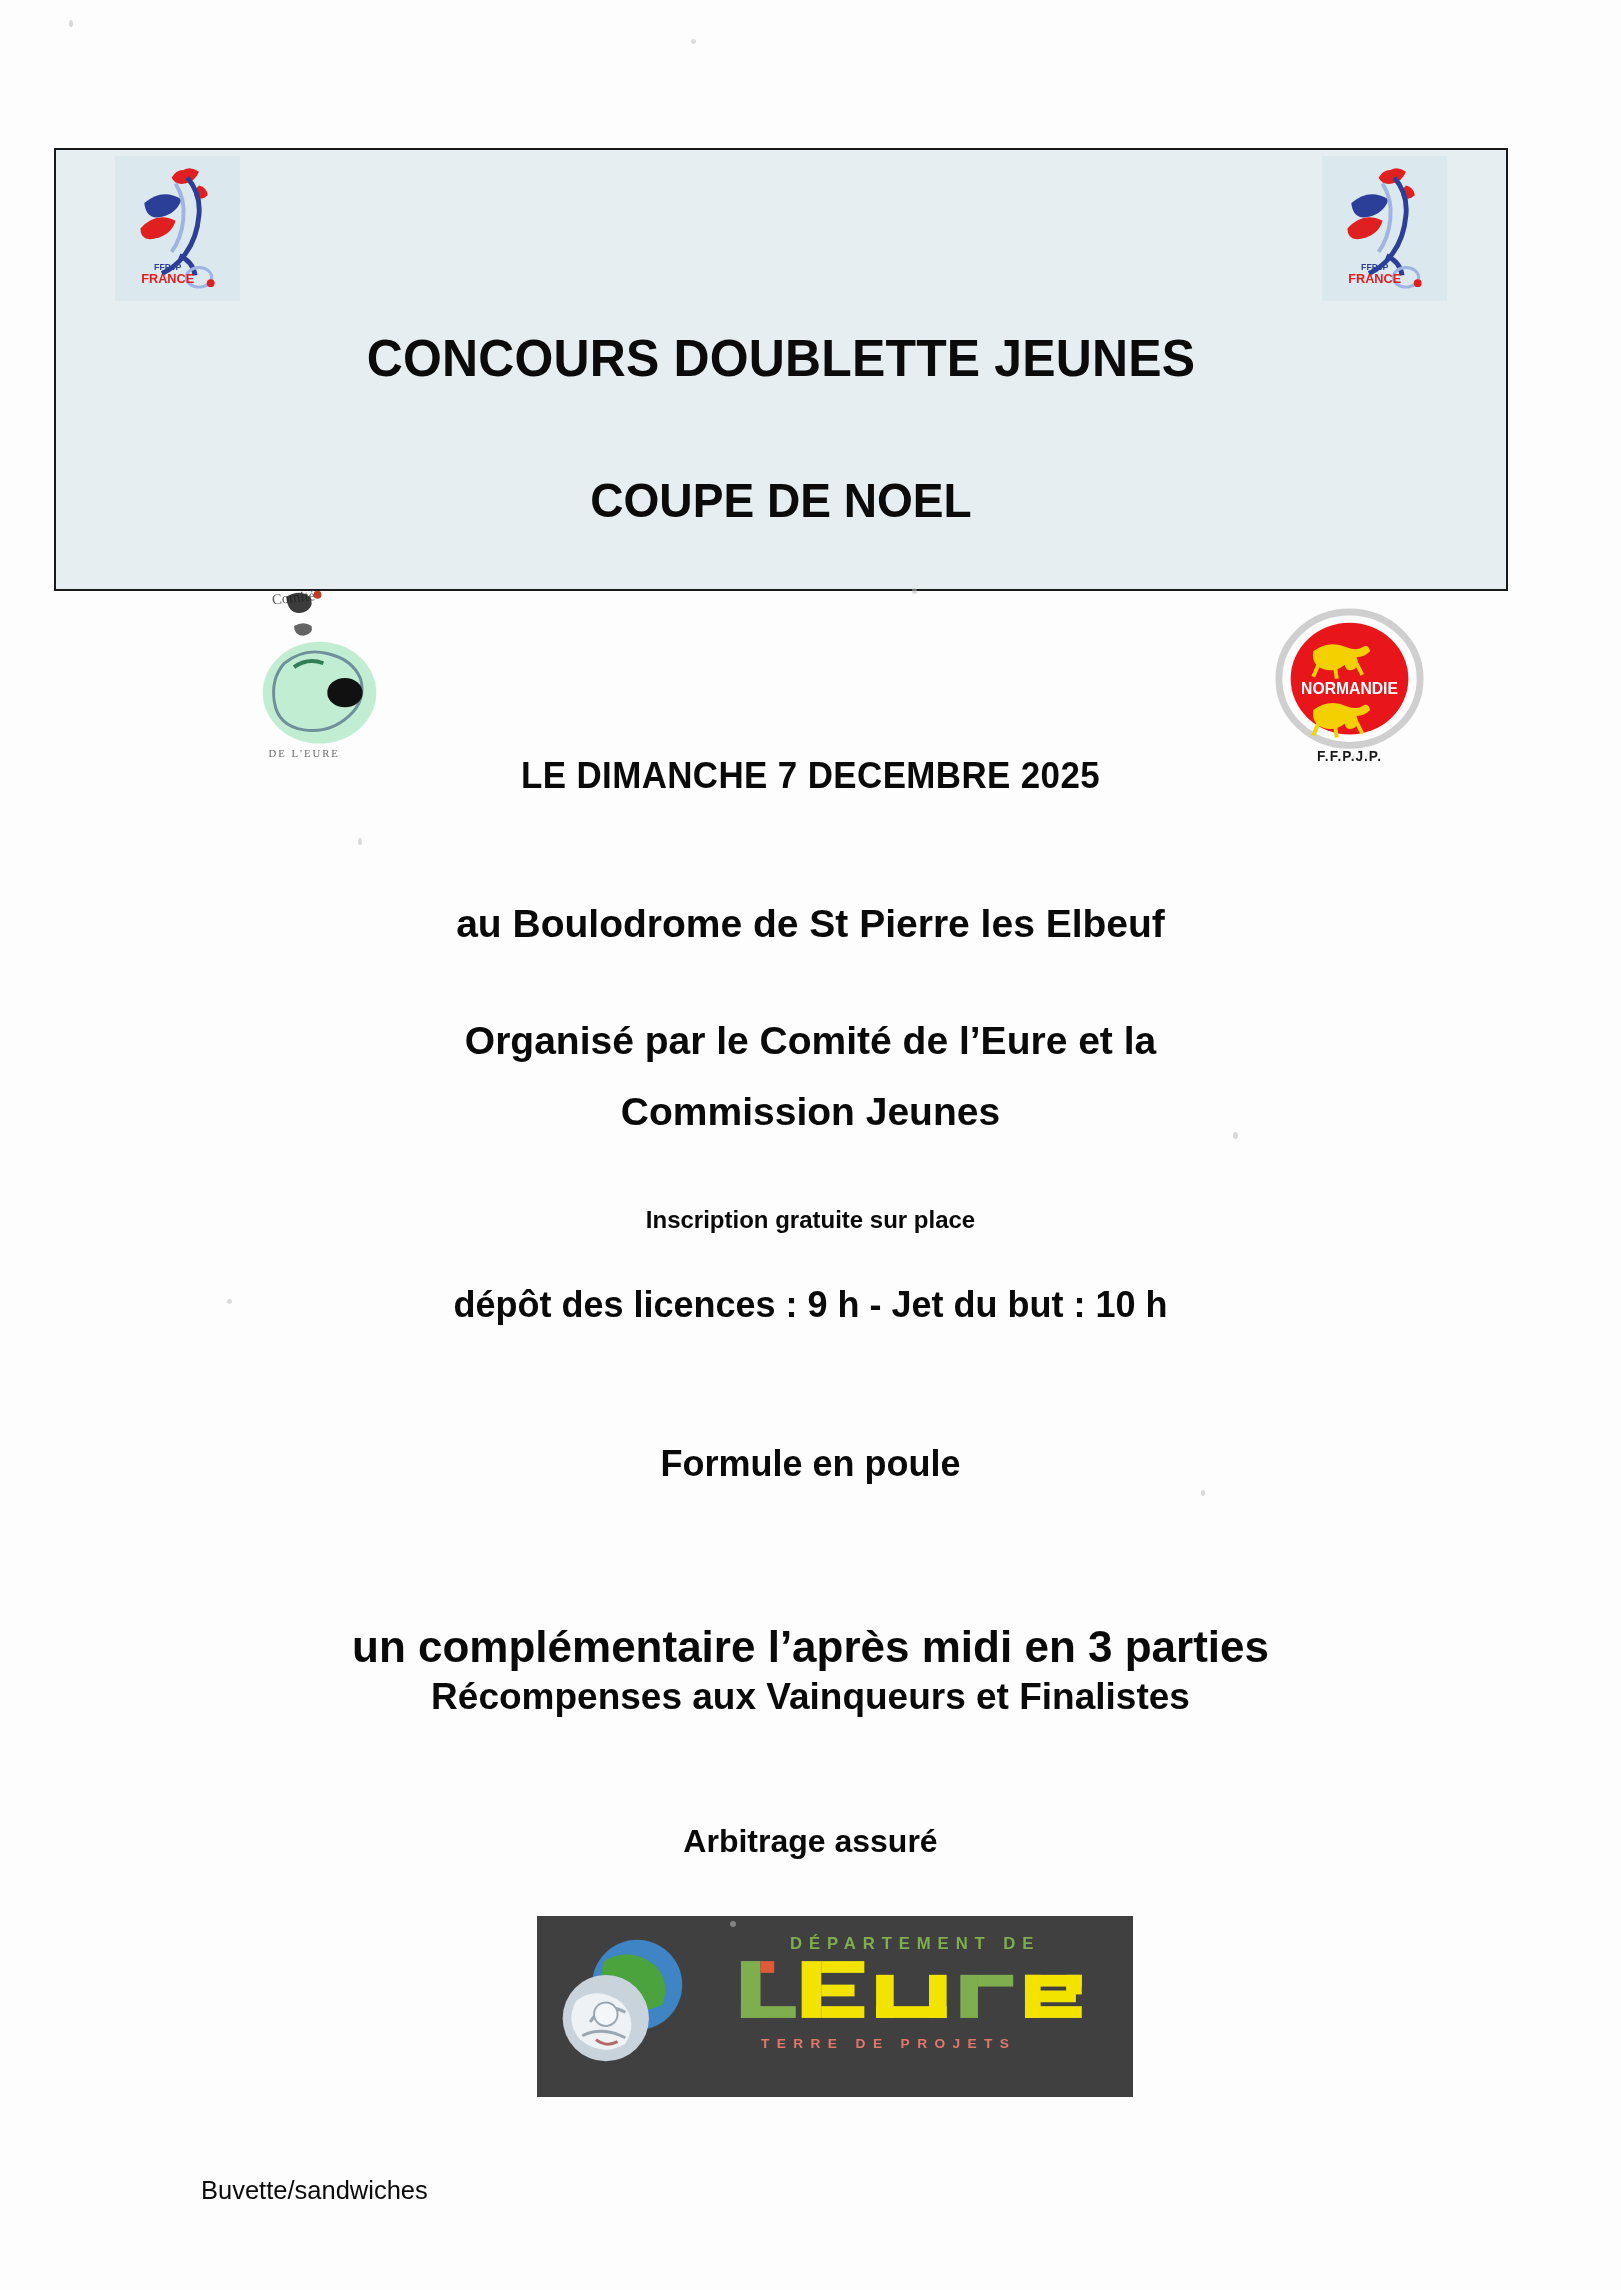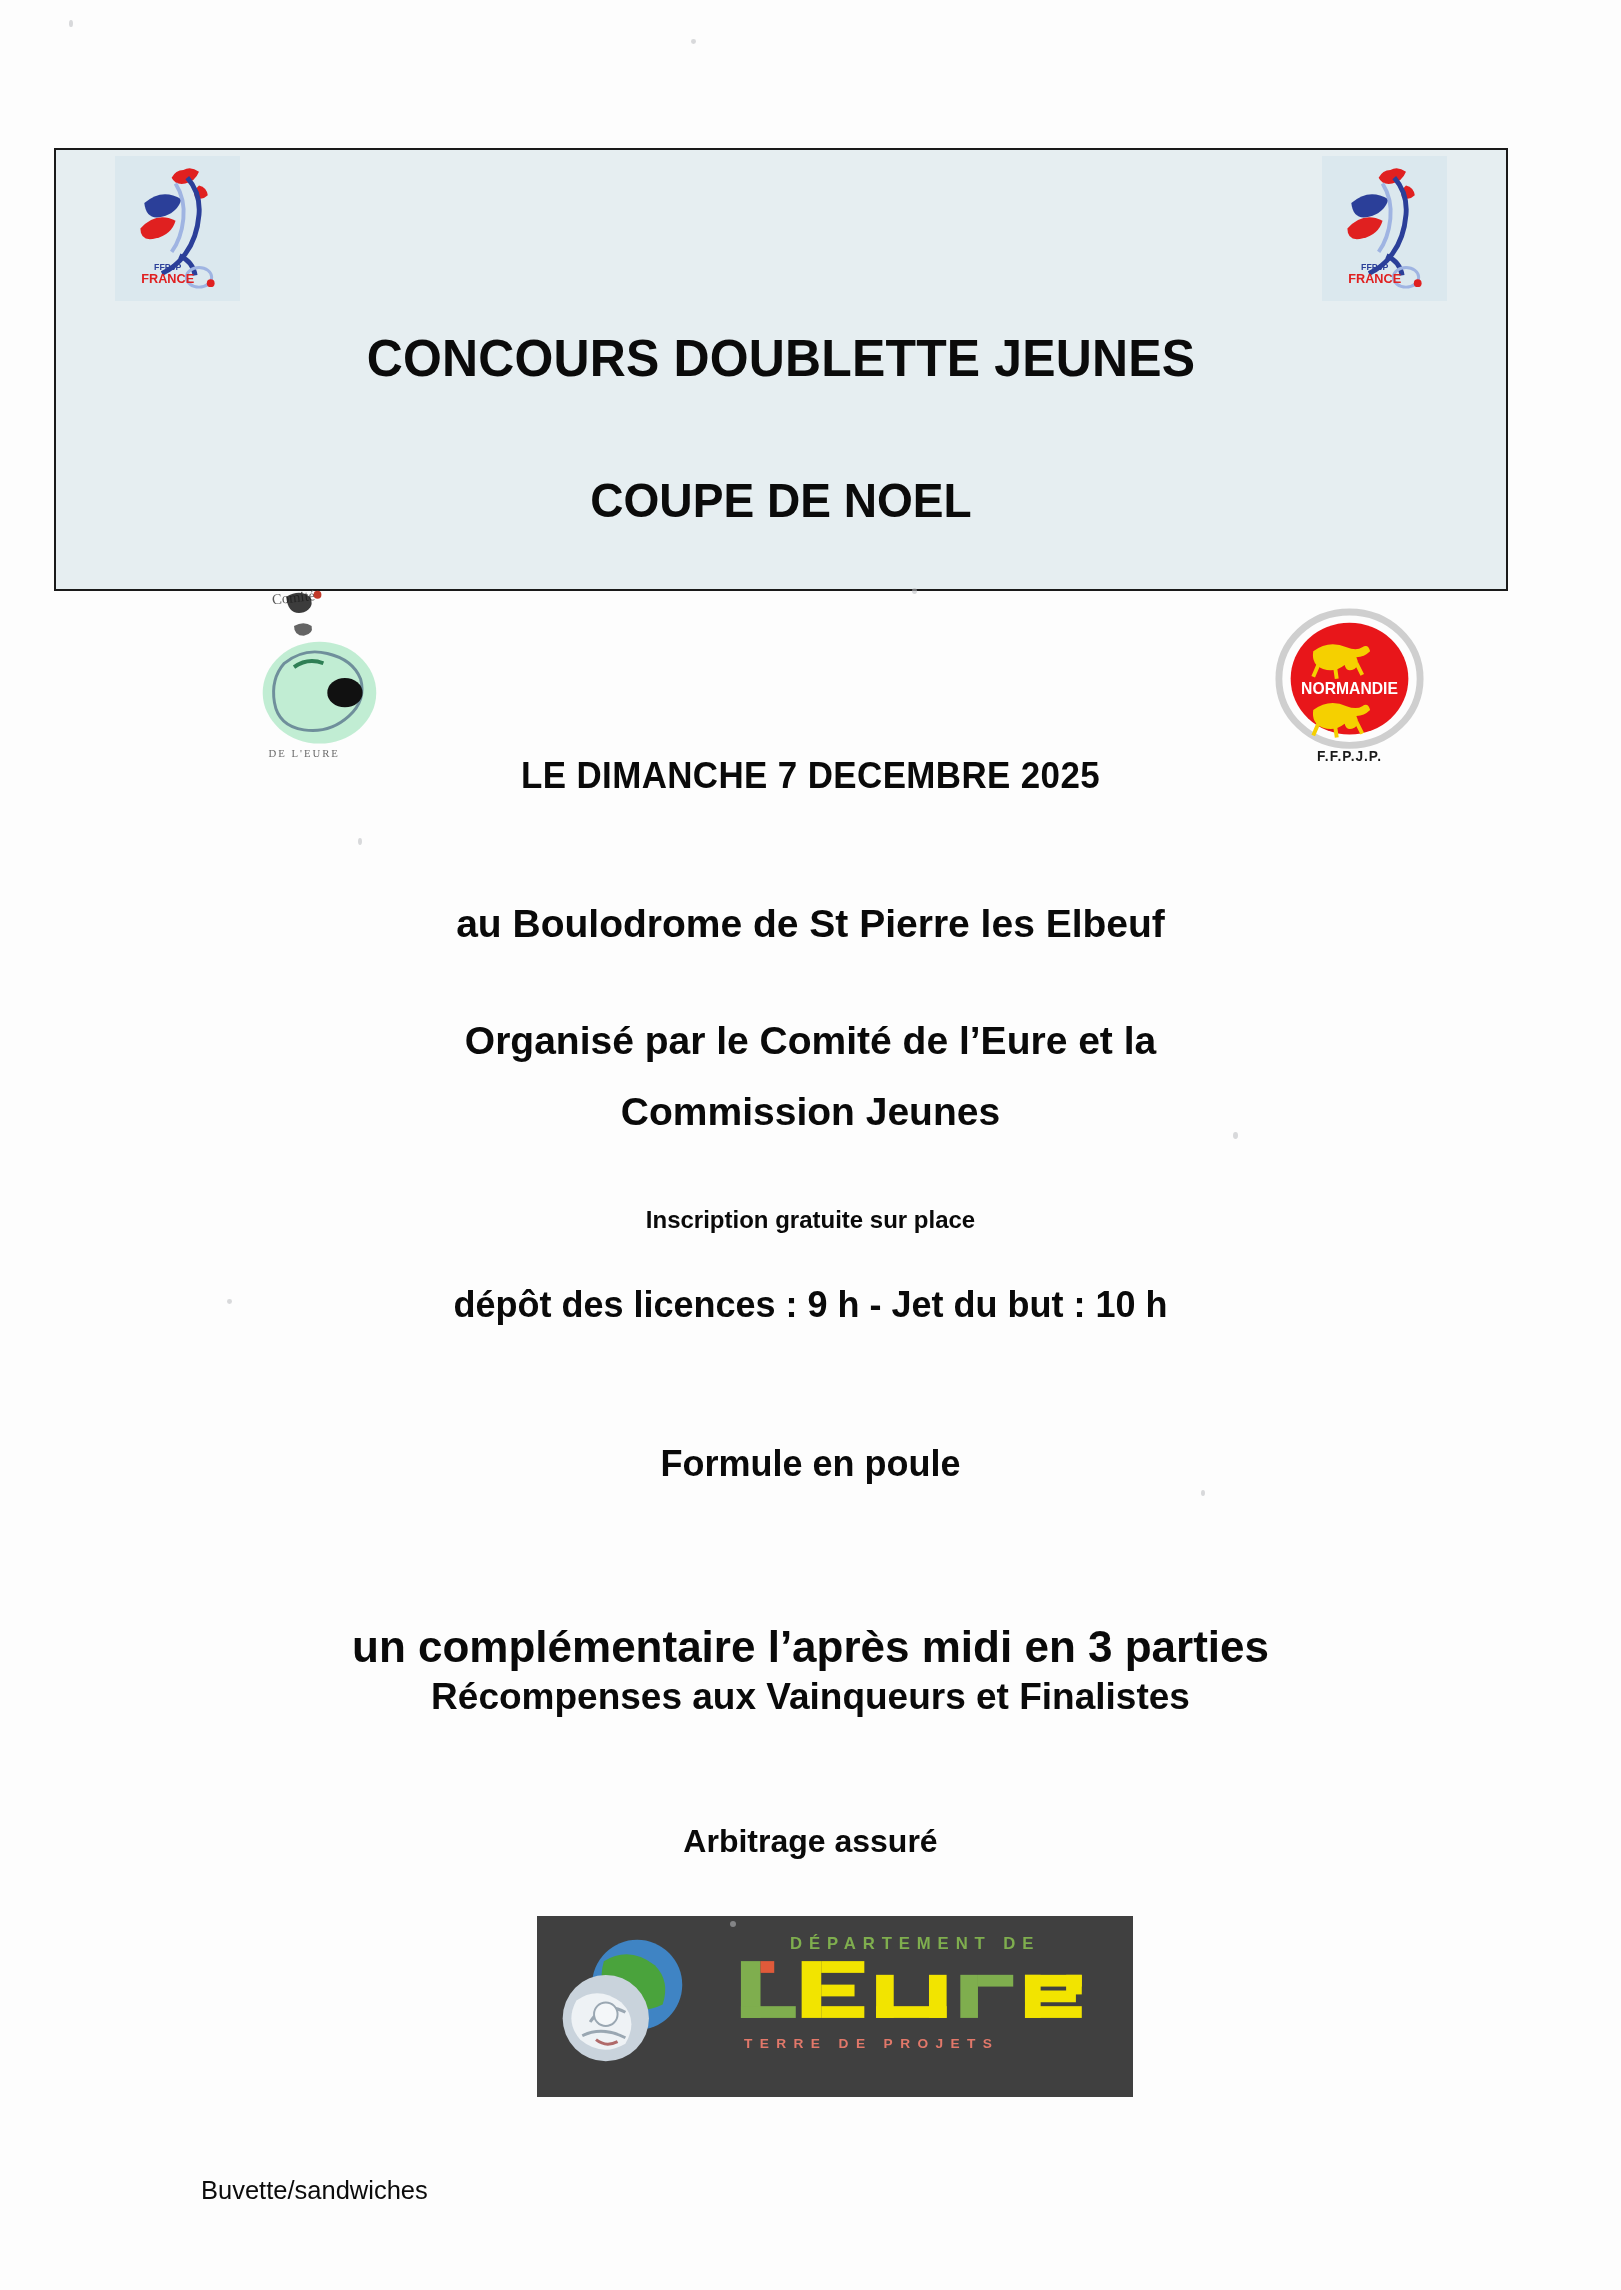--- a/index.html
+++ b/index.html
@@ -59,21 +59,21 @@
     background:#404040;
   }
   .globe-logo{position:absolute;left:9.8px;top:11.8px;width:147px;height:147px;}
   .dept-logo{position:absolute;left:196px;top:13.7px;width:387px;height:147px;}
   .dept-top{
     position:absolute;left:57px;top:3.9px;font-size:16.7px;letter-spacing:6.9px;
     color:#7fae4e;font-weight:bold;white-space:nowrap;
   }
   .dept-word{position:absolute;left:3.9px;top:25.5px;height:71px;}
   .dept-bottom{
-    position:absolute;left:11px;top:106px;font-size:13.7px;letter-spacing:7.4px;
+    position:absolute;left:28px;top:106px;font-size:13.7px;letter-spacing:7.4px;
     color:#e2786a;font-weight:bold;white-space:nowrap;
   }
 </style>
 </head>
 <body>
 
 <div class="header-box">
 
   <div class="hdr-logo left">
     <svg viewBox="0 0 128 148" width="125" height="145">

